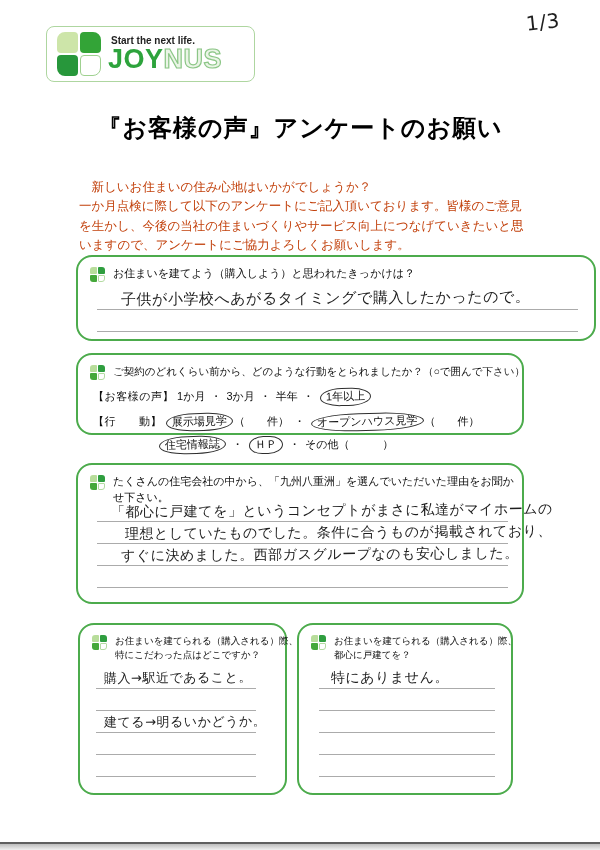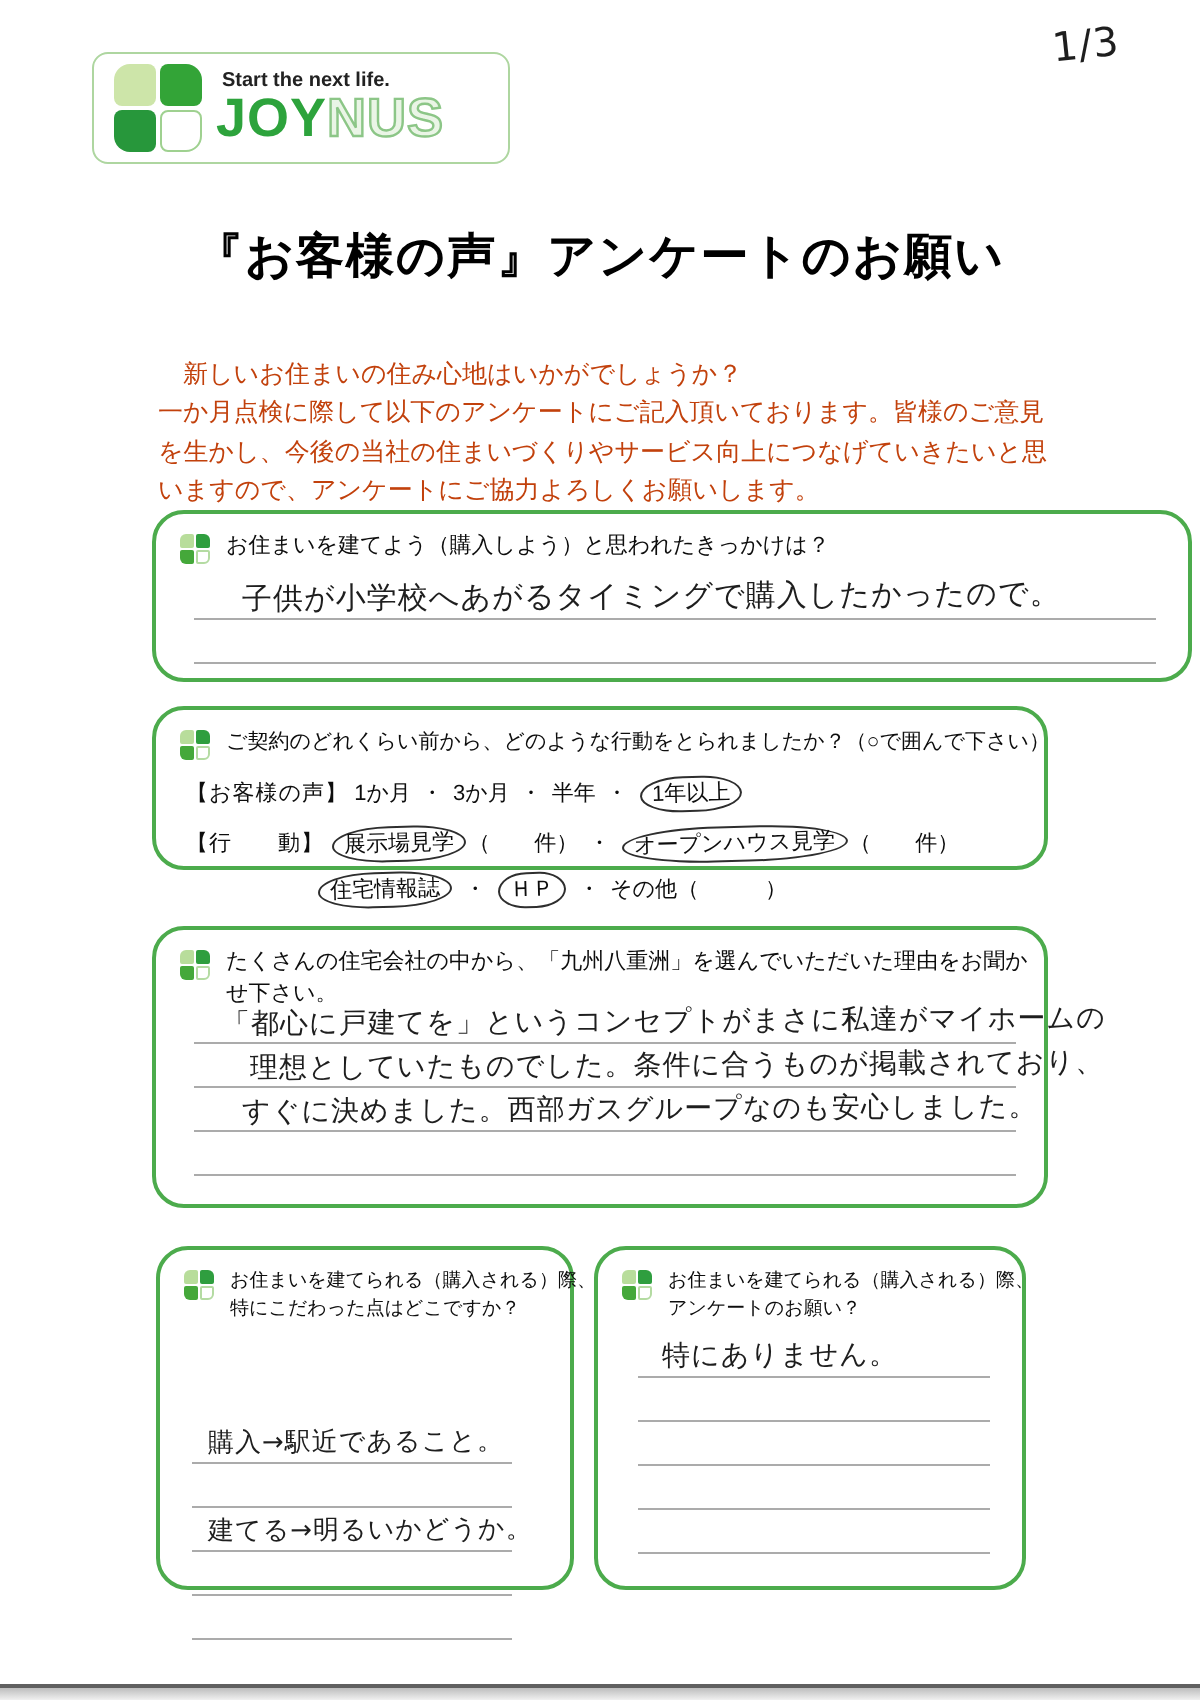--- a/index.html
+++ b/index.html
@@ -59,21 +59,21 @@
   .ans-area { position:absolute; }
   .ans-line { height:21px; border-bottom:1px solid #ababab; display:flex; align-items:center; overflow:visible; }
   .ans-line .hand { display:block; transform:rotate(-0.4deg); white-space:nowrap; }
 
   #q1-box .ans-area { left:19px; right:16px; top:31px; }
   #q1-box .hand { font-size:15px; padding-left:24px; }
   #q3-box .ans-area { left:19px; right:14px; top:35px; }
   #q3-box .hand { font-size:14px; padding-left:14px; }
   #q3-box .ans-line:nth-child(2) .hand { padding-left:28px; }
   #q3-box .ans-line:nth-child(3) .hand { padding-left:24px; }
-  #q4-box .ans-area { left:16px; right:29px; top:42px;margin-top:43px; }
+  #q4-box .ans-area { left:16px; right:29px; top:42px; }
   #q4-box .hand { font-size:13px; padding-left:8px; }
   #q5-box .ans-area { left:20px; right:16px; top:42px; }
   #q5-box .hand { font-size:14px; padding-left:12px; }
 
   
   .q2-row { padding-left:15px; margin-top:7px; font-size:11px; white-space:nowrap; color:#0d0d0d; }
   .q2-row.indent { margin-left:65px; margin-top:5px; }
   .q2-label { letter-spacing:0.5px; }
   .sep { margin:0 5px; }
   .circ { display:inline-block; border:1.6px solid #2e2e2e; padding:0 5px 1px;
@@ -214,21 +214,21 @@
 <div class="box" id="q5-box">
   <div class="q-head">
     <span class="clover">
         <i></i>
         <i></i>
         <i></i>
         <i></i>
       </span>
     <span class="q-text">
       <span>お住まいを建てられる（購入される）際、</span><br>
-      <span>アンケートのお願い？</span>
+      <span>都心に戸建てを？</span>
     </span>
   </div>
   <div class="ans-area">
     <div class="ans-line">
         <span class="hand">特にありません。</span>
       </div>
     <div class="ans-line">
         <span class="hand"></span>
       </div>
     <div class="ans-line">

